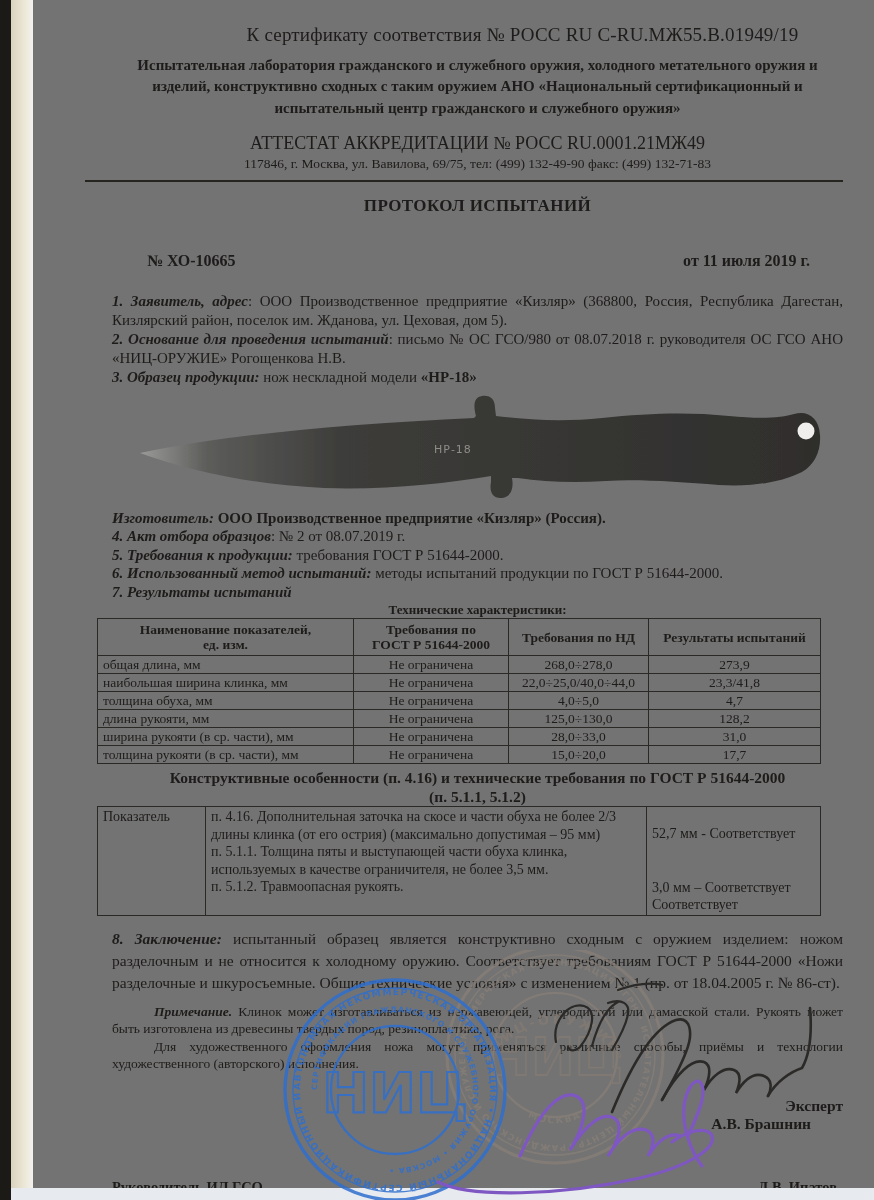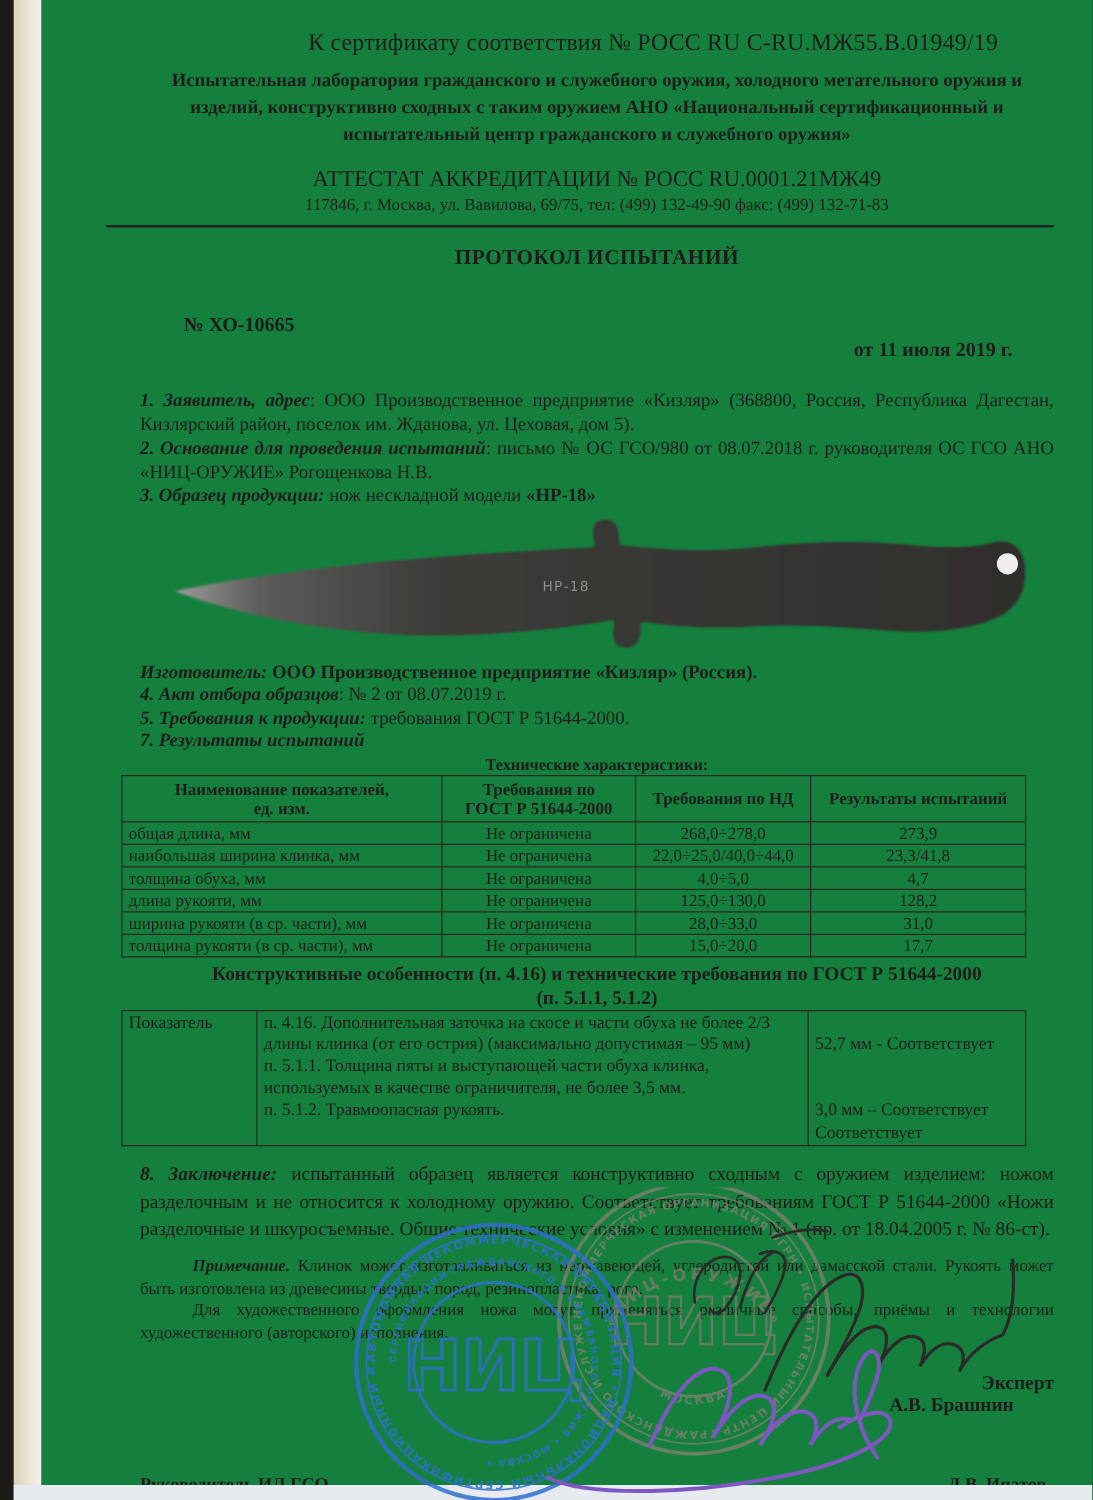--- a/index.html
+++ b/index.html
@@ -1,32 +1,32 @@
 <!DOCTYPE html>
 <html><head>
 <meta charset="utf-8">
 <style>
   html,body{margin:0;padding:0;}
   body{width:874px;height:1200px;overflow:hidden;background:#20201d;
        font-family:"Liberation Serif","DejaVu Serif",serif;color:#1e1c1a;}
-  .page{position:relative;width:874px;height:1200px;background:#15803d;}
+  .page{position:relative;width:874px;height:1200px;background:#737373;}
   .edge-black{position:absolute;left:0;top:0;width:11px;height:1200px;background:#1b1a17;}
   .edge-paper{position:absolute;left:11px;top:0;width:22px;height:1200px;
     background:linear-gradient(90deg,#d9d2bd,#ece7d6 60%,#f2f1ee);}
   .bottom-band{position:absolute;left:11px;bottom:0;width:863px;height:12px;background:#e7eaef;}
   .content{position:absolute;left:112px;top:0;width:731px;}
   .b{font-weight:bold;} .bi{font-weight:bold;font-style:italic;}
   .cert{margin-top:24px;font-size:19px;letter-spacing:.2px;text-align:center;padding-left:90px;}
   .lab{margin-top:9px;font-size:15px;font-weight:bold;line-height:1.42;text-align:center;padding:0 18px;}
   .accr{margin-top:14px;font-size:18px;text-align:center;}
   .addr{margin-top:2px;font-size:13.5px;text-align:center;}
   .rule{margin:8px 0 0 -27px;width:758px;border-top:2px solid #26241f;}
   .doc-title{margin-top:14px;font-size:17px;font-weight:bold;text-align:center;letter-spacing:.4px;}
   .numrow{margin-top:36px;display:flex;justify-content:space-between;font-size:16px;font-weight:bold;}
-  .numrow .no{margin-left:35px;} .numrow .dt{margin-right:33px;margin-top:20px;}
+  .numrow .no{margin-left:35px;} .numrow .dt{margin-right:33px;}
   .bodytext{margin-top:22px;font-size:15px;line-height:19px;text-align:justify;}
   .bodytext p{margin:0;}
   .knife-wrap{margin:4px 0 0 22px;width:692px;height:116px;position:relative;}
   .after-knife{margin-top:2px;font-size:15px;line-height:18.5px;text-align:justify;}
   .after-knife p{margin:0;}
   .tech-title{margin-top:1px;font-size:13px;font-weight:bold;text-align:center;}
   table{border-collapse:collapse;table-layout:fixed;margin-left:-15px;width:723px;
         font-size:13.5px;line-height:15px;}
   th,td{border:1.6px solid #2b2925;padding:1px 5px;}
   th{font-weight:bold;text-align:center;padding:3px 4px;}
@@ -110,20 +110,21 @@
           C 120 94 55 80 6 62 Z"></path>
         <circle cx="672" cy="40" r="8.5" fill="#efeeec"></circle>
         <text x="300" y="62" font-size="11" fill="#8f8d89" letter-spacing="1" font-family="DejaVu Sans, sans-serif">НР-18</text>
       </svg>
     </div>
 
     <div class="after-knife">
       <p><span class="bi">Изготовитель:</span><span class="b"> ООО Производственное предприятие «Кизляр» (Россия).</span></p>
       <p><span class="bi">4. Акт отбора образцов</span><span>: № 2 от 08.07.2019 г.</span></p>
       <p><span class="bi">5. Требования к продукции:</span><span> требования ГОСТ Р 51644-2000.</span></p>
+      <p><span class="bi">6. Использованный метод испытаний:</span><span> методы испытаний продукции по ГОСТ Р 51644-2000.</span></p>
       <p><span class="bi">7. Результаты испытаний</span></p>
     </div>
 
     <div class="tech-title">Технические характеристики:</div>
 
     <table>
       <colgroup>
           <col style="width:256px">
           <col style="width:155px">
           <col style="width:140px">

